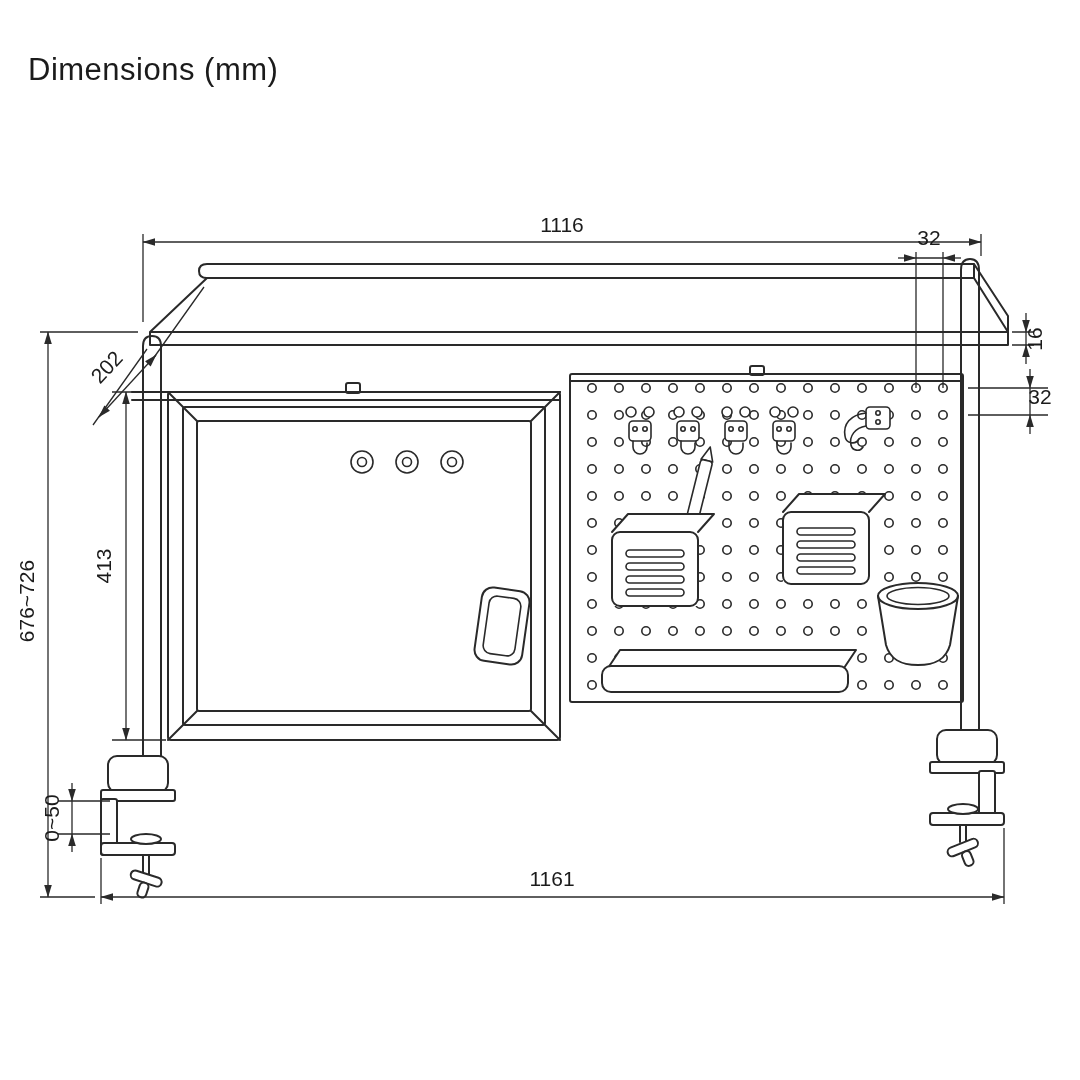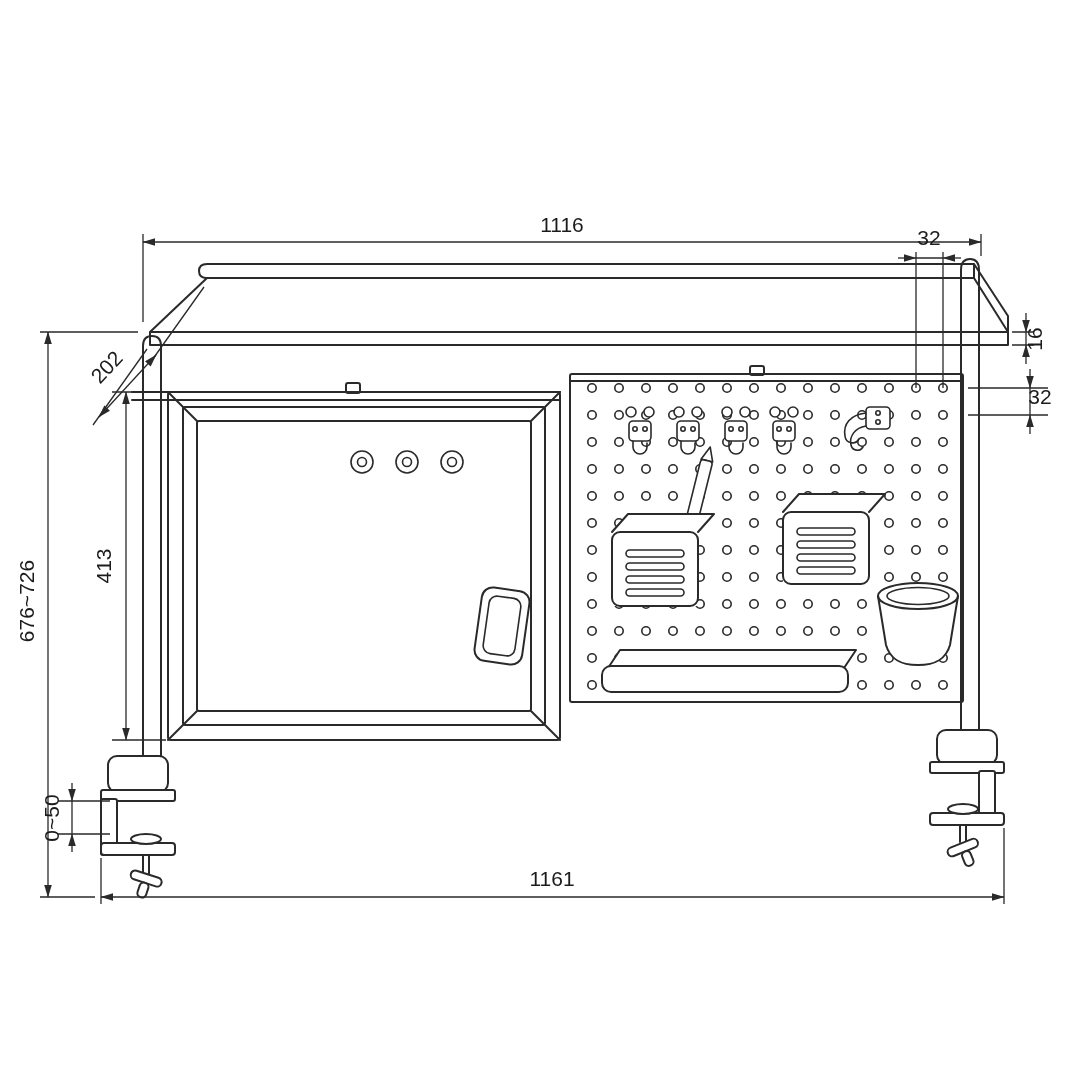--- a/index.html
+++ b/index.html
@@ -10,20 +10,21 @@
   svg text{font-family:"Liberation Sans", sans-serif;font-size:21px;fill:#1b1b1b;}
   .struct{stroke:#2a2a2a;stroke-width:2;fill:none;stroke-linecap:round;stroke-linejoin:round;}
   .thin{stroke-width:1.6;}
   .dims{stroke:#2a2a2a;stroke-width:1.3;fill:none;}
   .wht{fill:#ffffff;}
 </style>
 </head>
 <body>
 
 <div class="page">
+  <div class="title">Dimensions (mm)</div>
 
   <svg width="1080" height="1080" viewBox="0 0 1080 1080">
     <defs>
       <marker id="arr" markerWidth="14" markerHeight="10" refX="12.5" refY="5" orient="auto-start-reverse" markerUnits="userSpaceOnUse">
         <path d="M0.5 1.2 L13 5 L0.5 8.8 Z" fill="#2a2a2a"></path>
       </marker>
     </defs>
 
     <g class="struct">
 

